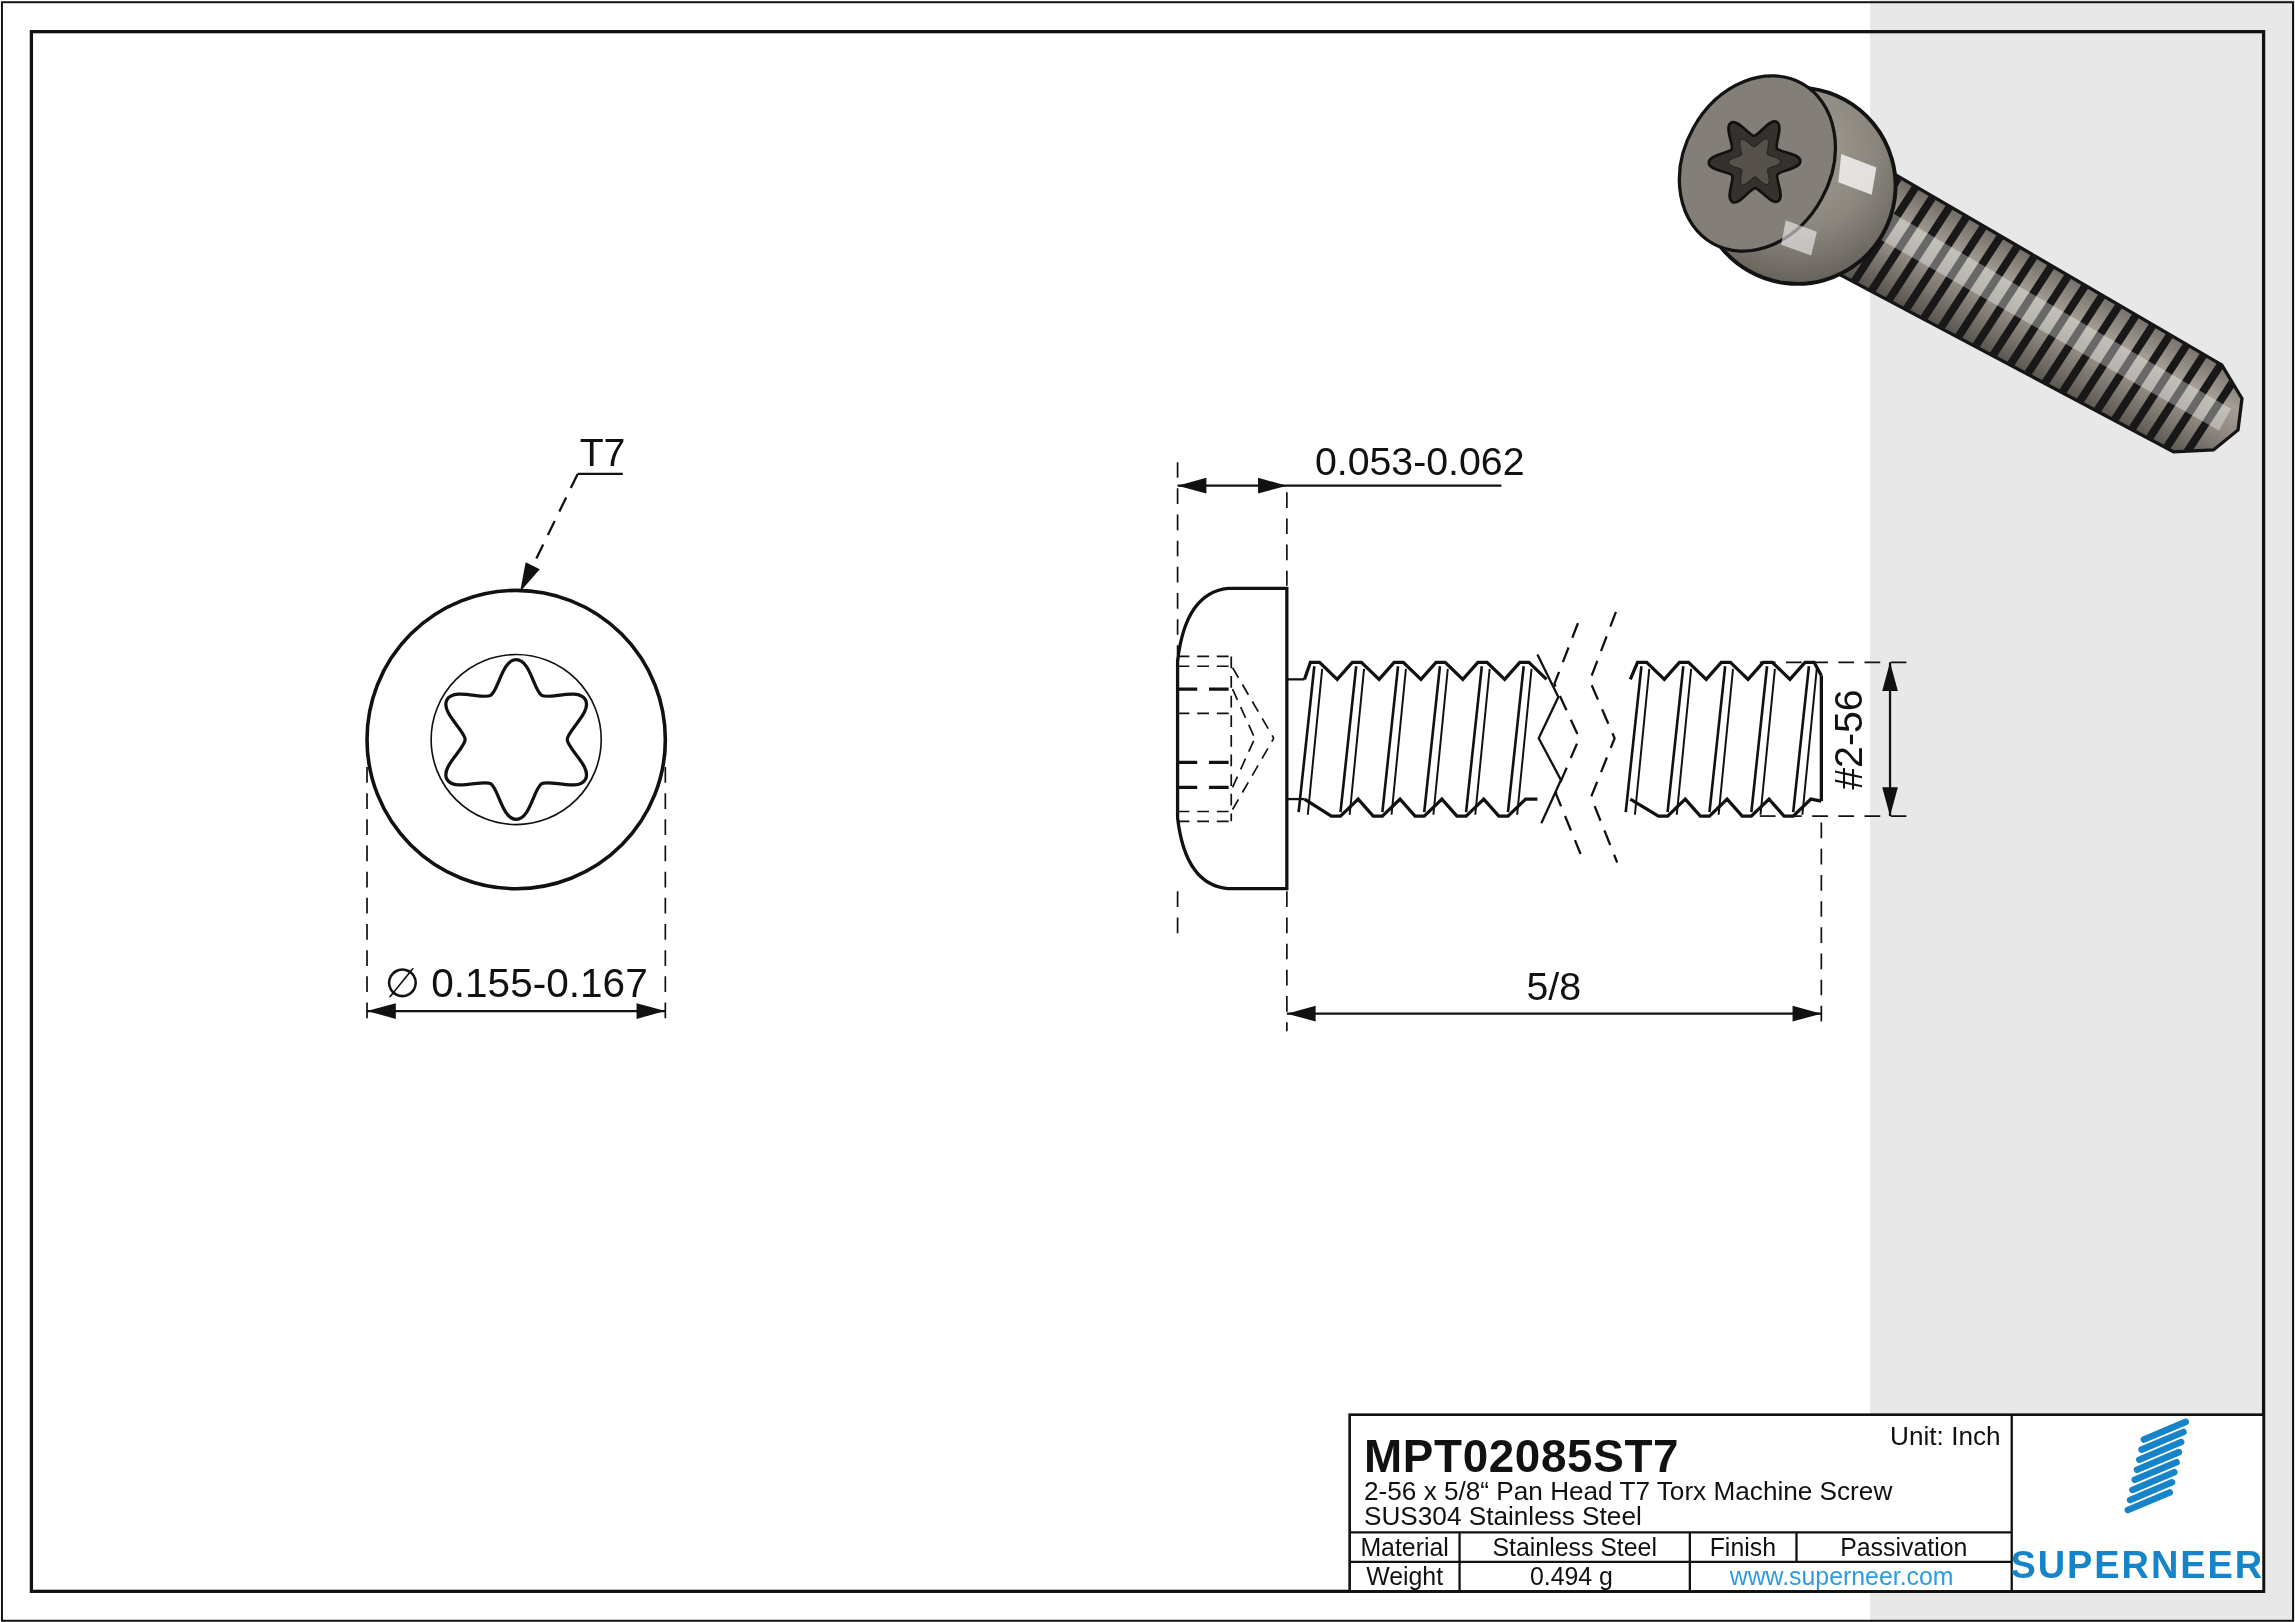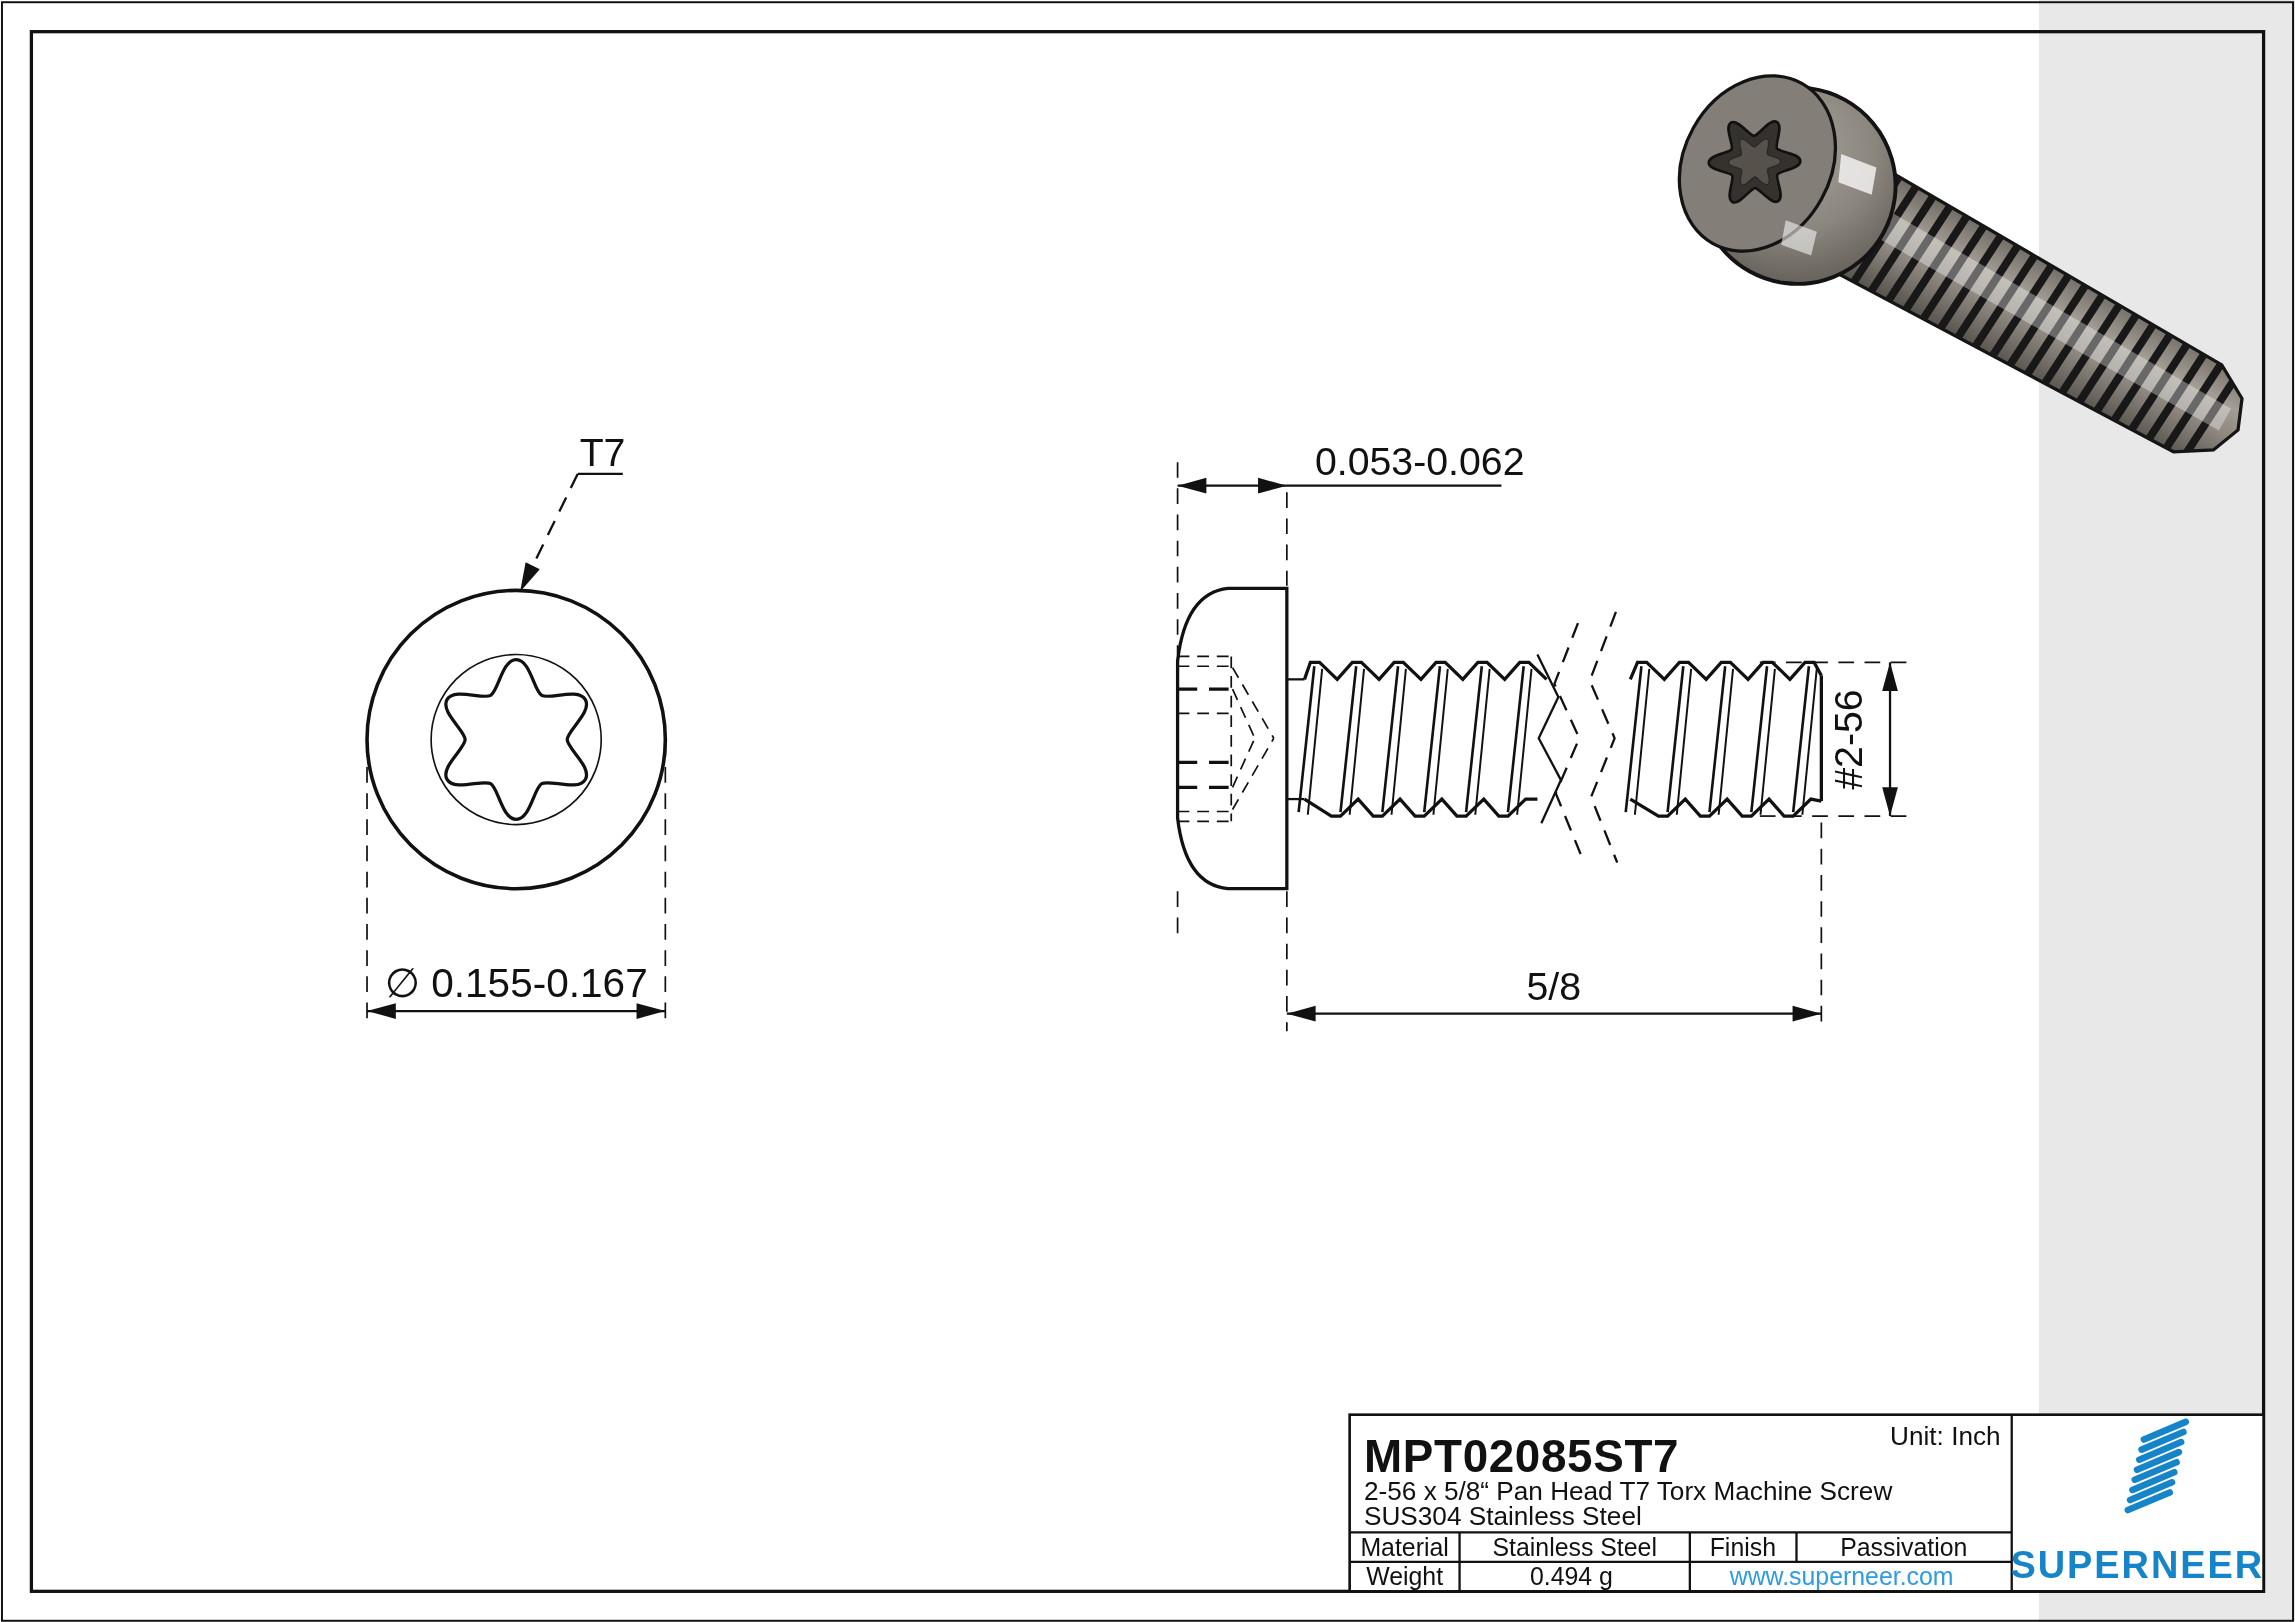--- a/index.html
+++ b/index.html
@@ -1,16 +1,16 @@
 <!DOCTYPE html>
 <html style="font-size:10.5px"><head>
 <meta charset="utf-8">
 <style>
   html,body{margin:0;padding:0;background:#e8e8e8;}
-  .page{width:2039px;height:1623px;background:#ffffff;position:relative;font-family:"Liberation Sans",sans-serif;}
+  .page{width:1870px;height:1623px;background:#ffffff;position:relative;font-family:"Liberation Sans",sans-serif;}
   svg{display:block;}
   svg text{font-family:"Liberation Sans",sans-serif;fill:#111;}
   .dim{font-size:60px;}
   .dim2{font-size:62px;}
   .pn{font-size:70px;font-weight:bold;letter-spacing:1px;}
   .desc{font-size:40px;}
   .unit{font-size:40px;}
   .tbl{font-size:38px;}
   .brand{font-size:58px;font-weight:bold;letter-spacing:3px;}
   .link{font-size:38px;}

